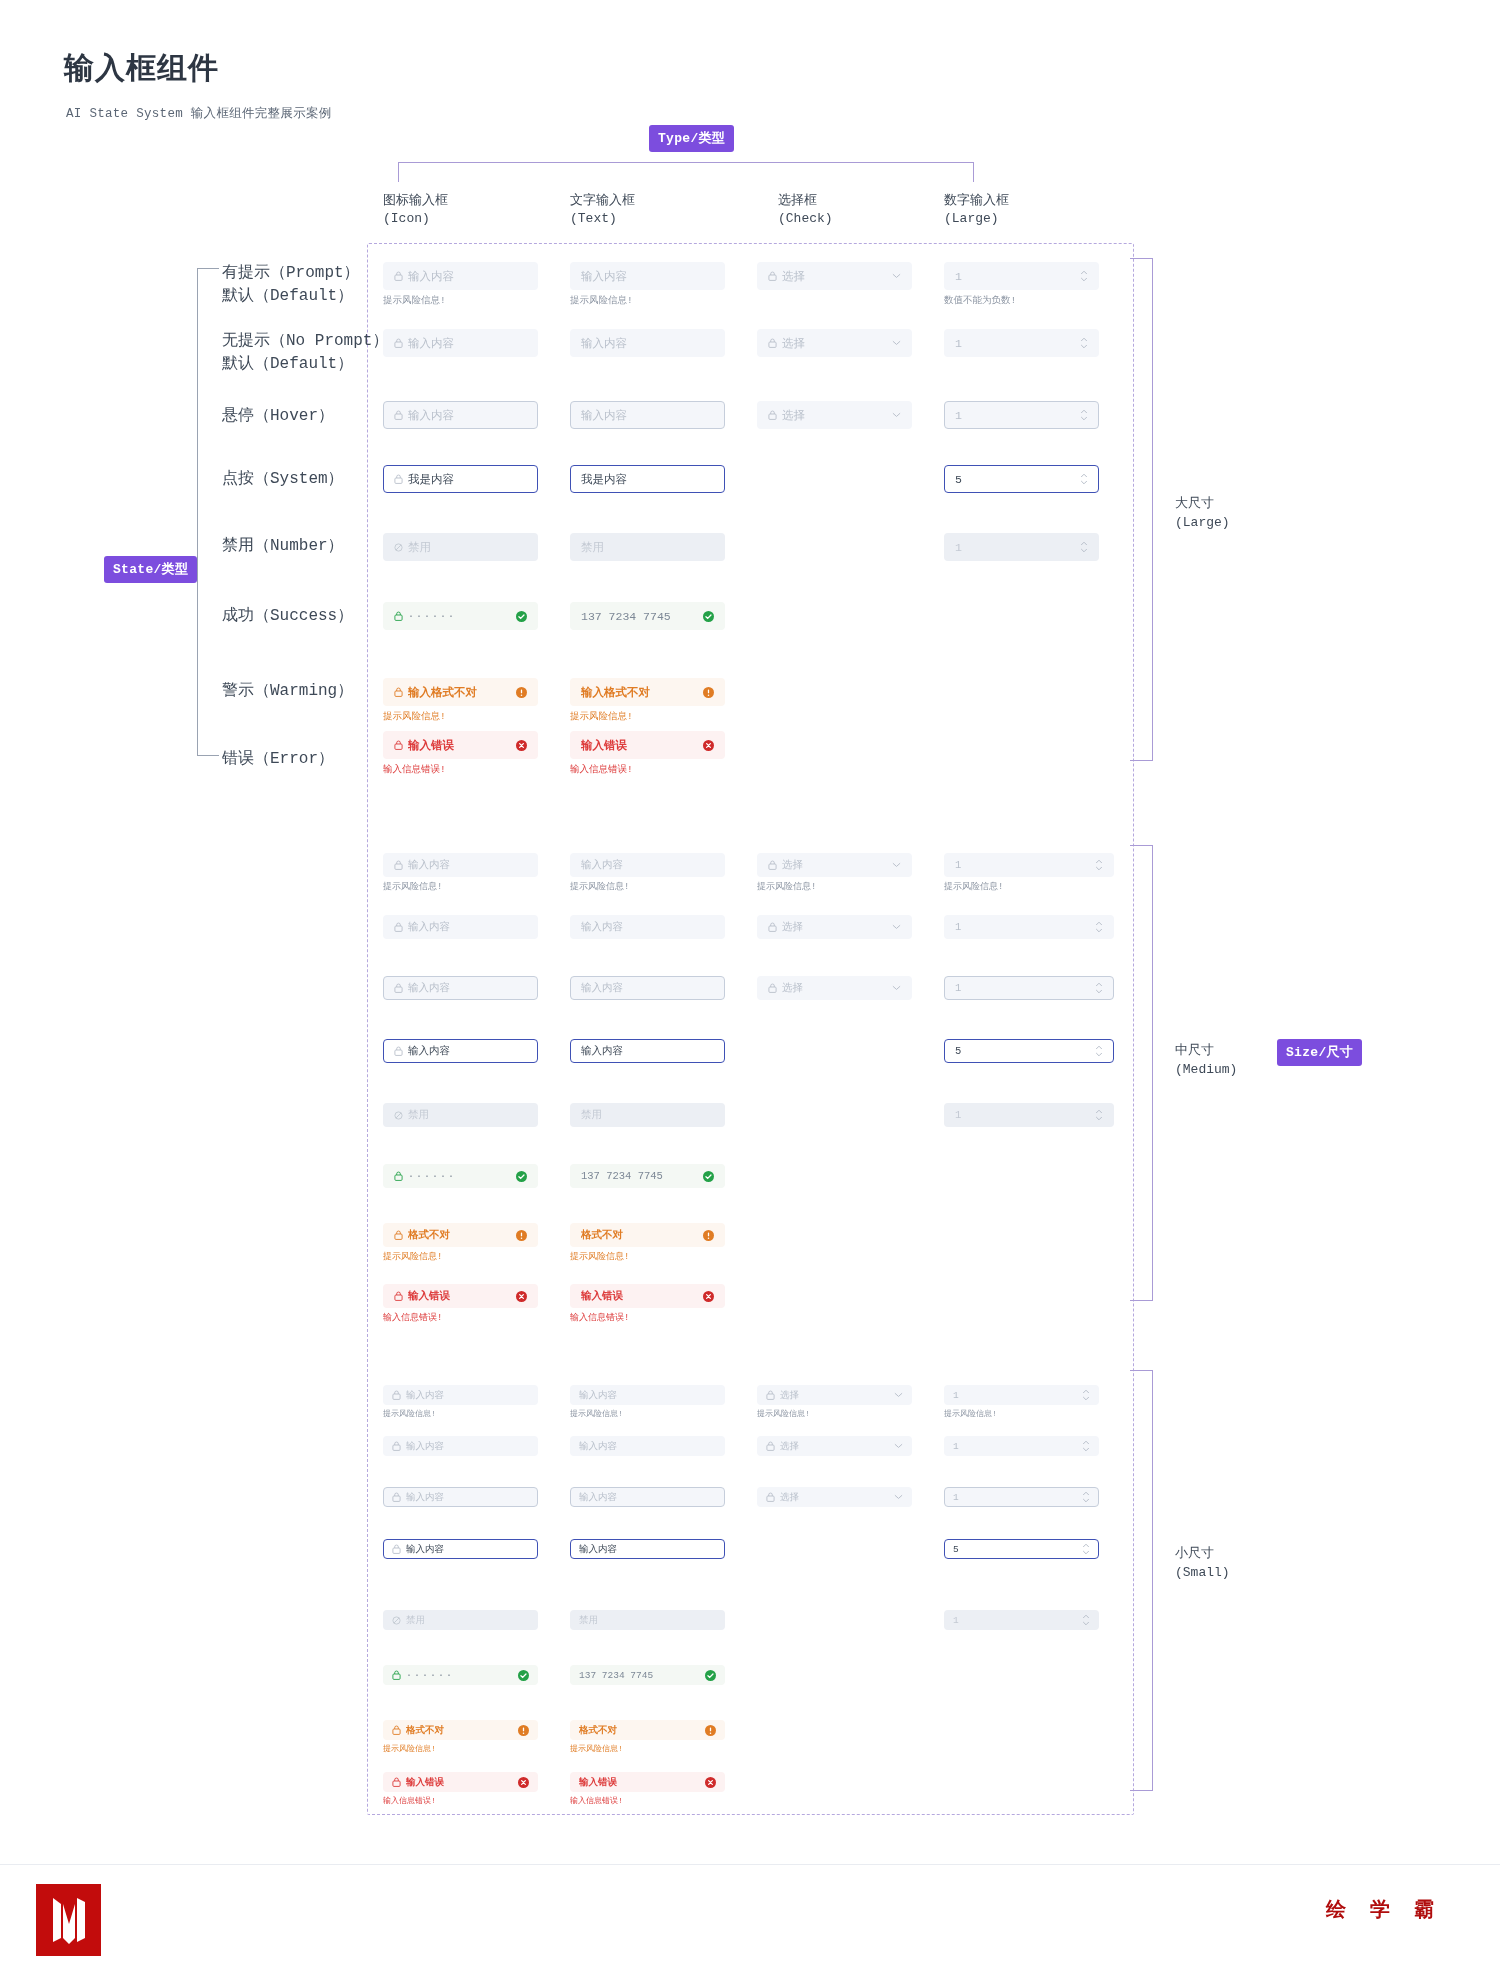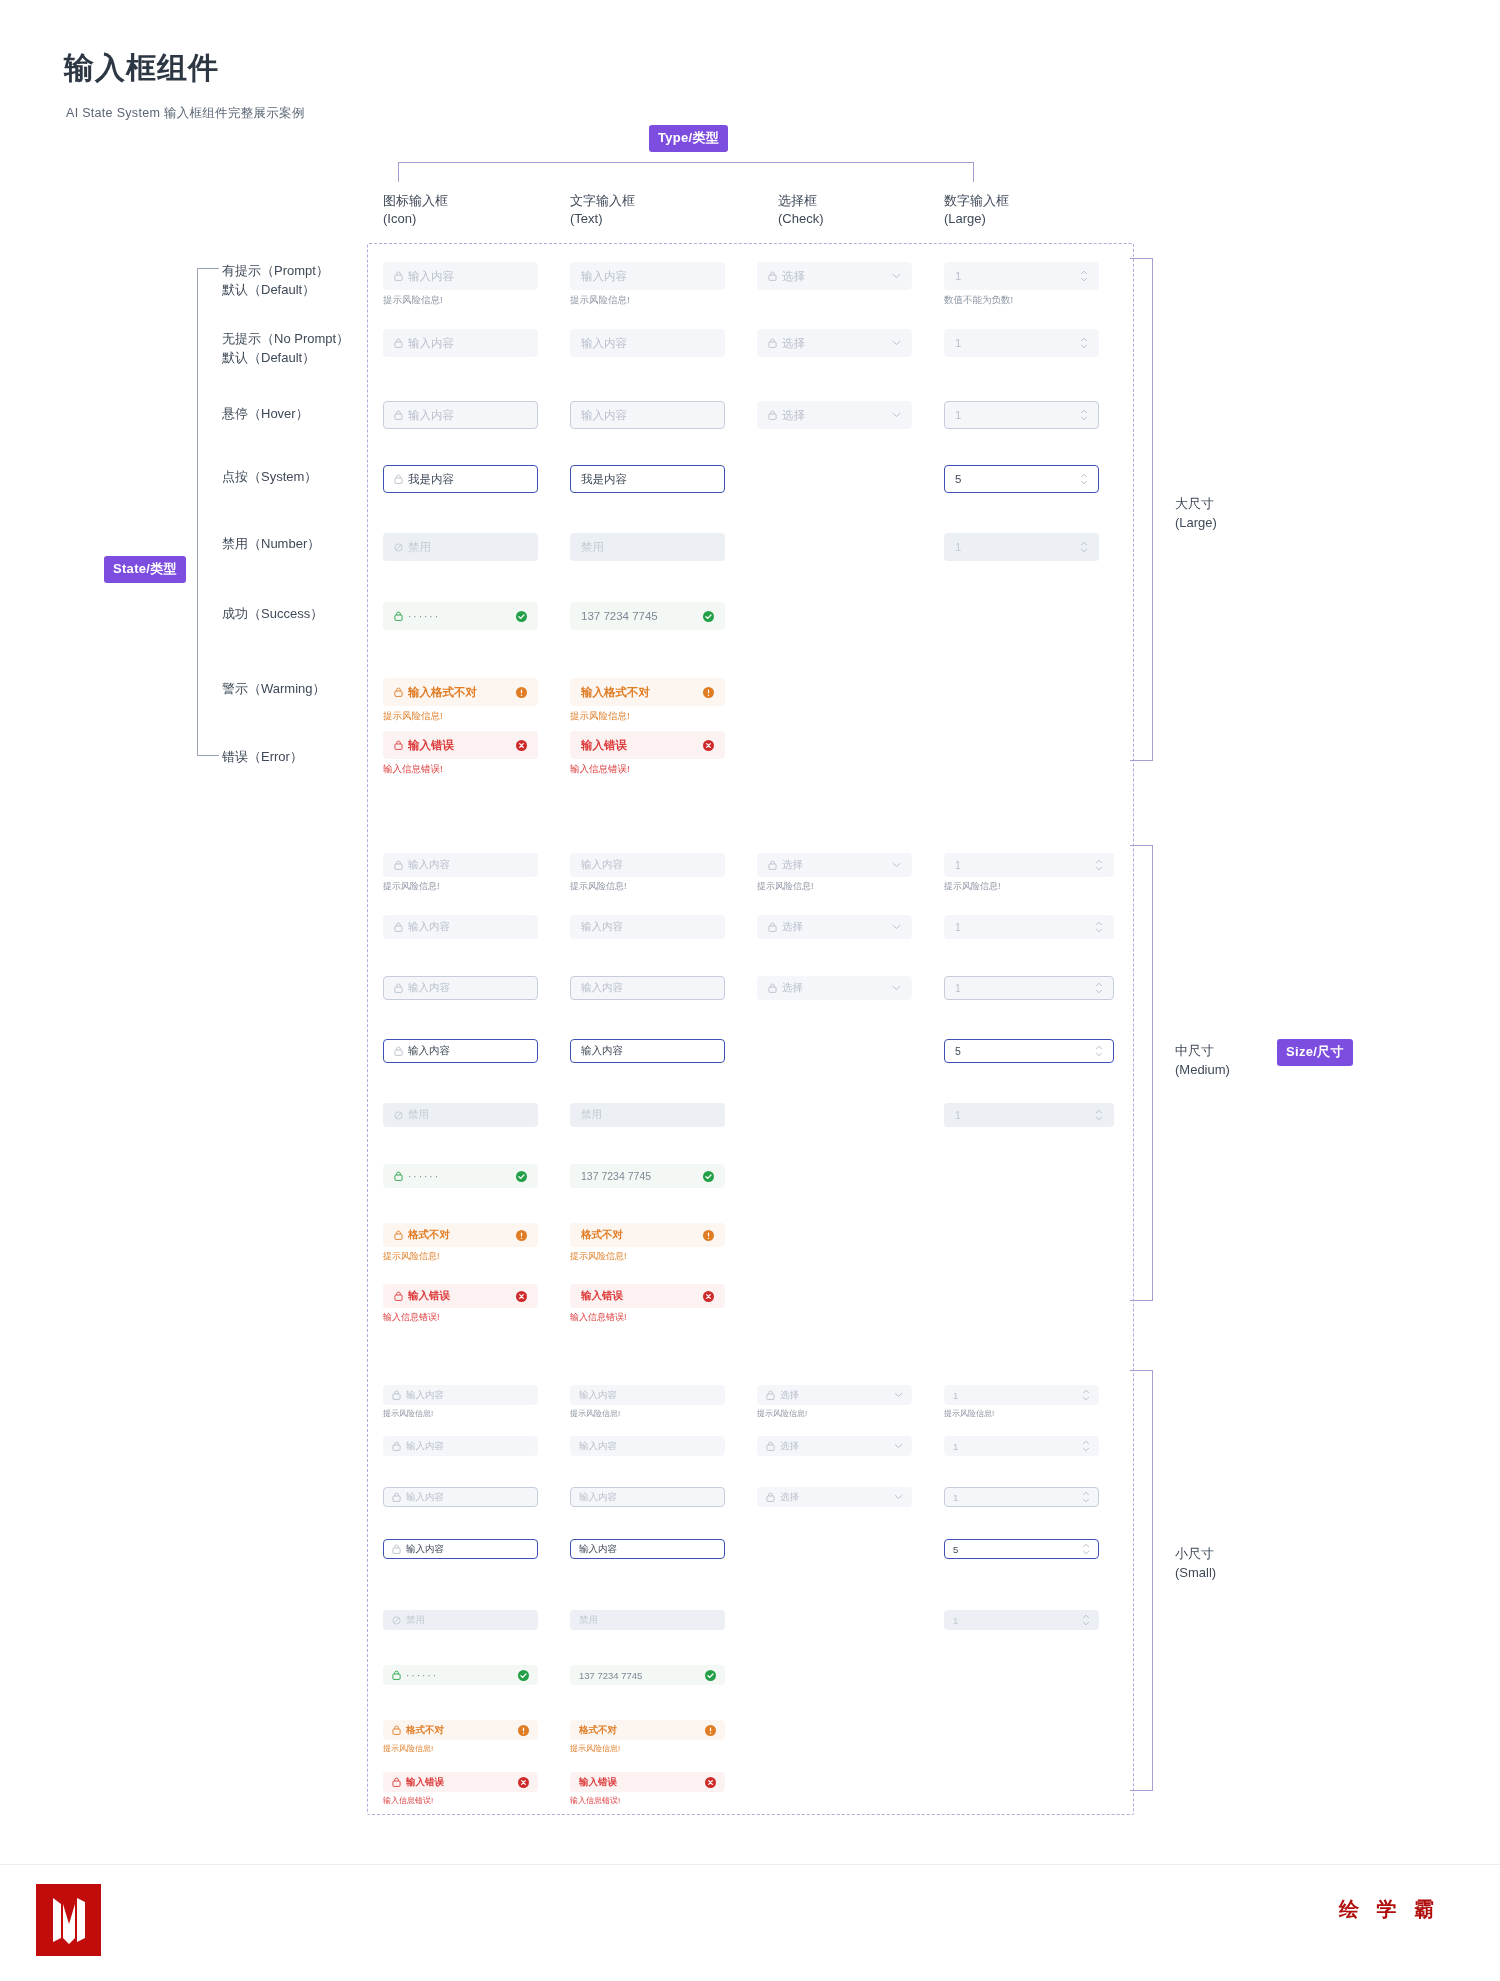--- a/index.html
+++ b/index.html
@@ -6,21 +6,21 @@
   * { box-sizing: border-box; }
   html, body { margin:0; padding:0; }
   body {
     width: 1500px; height: 1981px;
     background: #ffffff;
     font-family: "Liberation Sans", "DejaVu Sans", sans-serif;
     color: #36404d;
     position: relative;
     overflow: hidden;
   }
-  .page { position:absolute; inset:0; background:#fff; }
+  .page { position:absolute; inset:0; background:#fff;font-family:Liberation Mono, monospace; }
 
   
   .hdr-title {
     position:absolute; left:64px; top:48px;
     font-size:30px; font-weight:bold; color:#2d3643; letter-spacing:1px;
   }
   .hdr-sub {
     position:absolute; left:66px; top:105px;
     font-size:12.5px; color:#5b6675; letter-spacing:.3px;
   }
@@ -64,21 +64,21 @@
     border:1.4px dashed #b5a8de;
     border-radius:2px;
   }
 
   
   .col-head { position:absolute; font-size:13px; color:#3e4957; line-height:1.35; }
   .col-head .en { color:#3e4957; }
 
   
   .row-label {
-    position:absolute; font-size:13px; color:#3e4957;
+    position:absolute; font-size:16px; color:#3e4957;
     line-height:1.45; white-space:nowrap;
   }
 
   
   .size-label {
     position:absolute; font-size:13px; color:#3e4957; line-height:1.45;
   }
 
   
   .fld {

